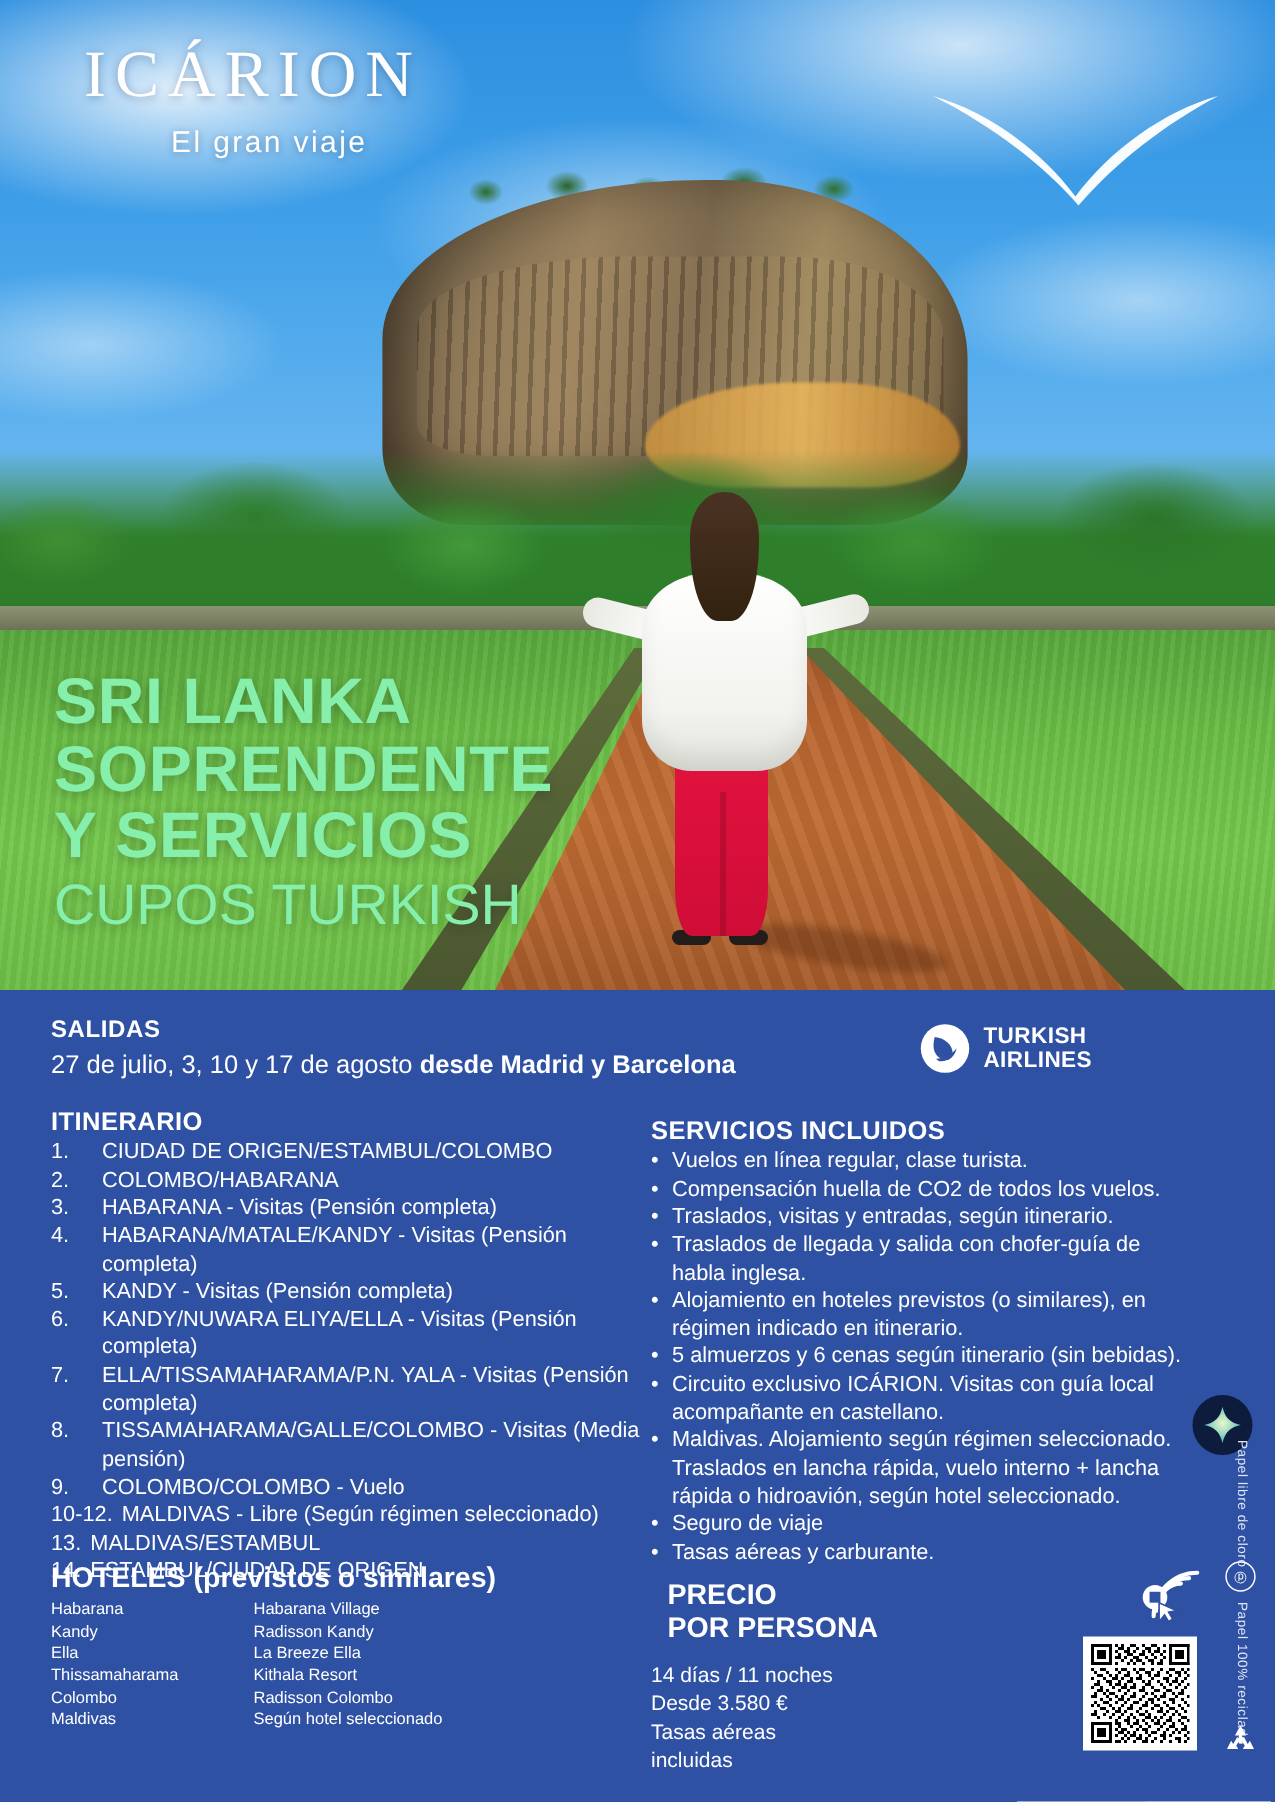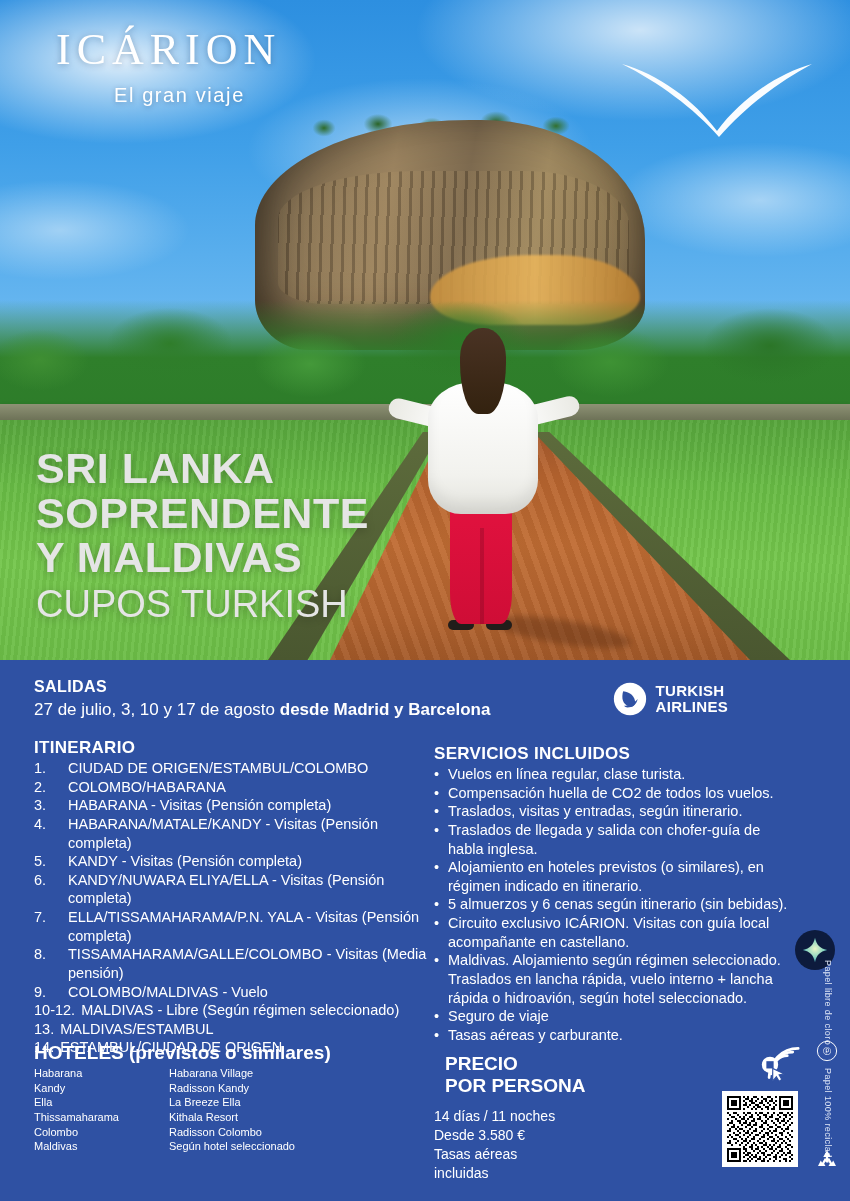--- a/index.html
+++ b/index.html
@@ -179,21 +179,21 @@
     font-size:44px; letter-spacing:6px; font-weight:400; line-height:1;
     text-shadow:0 1px 6px rgba(0,40,90,.35);
   }
   .logo-tag{
     margin-top:12px; margin-left:58px;
     font-size:20px; letter-spacing:1.6px; font-weight:300;
     text-shadow:0 1px 5px rgba(0,40,90,.35);
   }
 
   
-  .titles{position:absolute; left:36px; top:446px; color:#e5e5e5;}
+  .titles{position:absolute; left:36px; top:446px; color:#86efac;}
   .t-main{
     font-size:43px; font-weight:bold; line-height:1.04;
     letter-spacing:.5px;
     text-shadow:0 2px 8px rgba(0,0,0,.25);
   }
   .t-sub{
     font-size:38px; font-weight:400; line-height:1.1; margin-top:4px;
     text-shadow:0 2px 8px rgba(0,0,0,.25);
   }
 
@@ -292,21 +292,21 @@
     </svg>
 
     <div class="logo">
       <div class="logo-word">ICÁRION</div>
       <div class="logo-tag">El gran viaje</div>
     </div>
 
     <div class="titles">
       <div class="t-main">SRI LANKA</div>
       <div class="t-main">SOPRENDENTE</div>
-      <div class="t-main">Y MALDIVAS</div>
+      <div class="t-main">Y SERVICIOS</div>
       <div class="t-sub">CUPOS TURKISH</div>
     </div>
   </div>
 
   <div class="panel">
 
     <div class="salidas">
       <h3>SALIDAS</h3>
       <p><span>27 de julio, 3, 10 y 17 de agosto </span><b>desde Madrid y Barcelona</b></p>
     </div>
@@ -355,21 +355,21 @@
             <li>
               <span class="num">7.</span>
               <span class="txt">ELLA/TISSAMAHARAMA/P.N. YALA - Visitas (Pensión completa)</span>
             </li>
             <li>
               <span class="num">8.</span>
               <span class="txt">TISSAMAHARAMA/GALLE/COLOMBO - Visitas (Media pensión)</span>
             </li>
             <li>
               <span class="num">9.</span>
-              <span class="txt">COLOMBO/MALDIVAS - Vuelo</span>
+              <span class="txt">COLOMBO/COLOMBO - Vuelo</span>
             </li>
             <li>
               <span class="num wide">10-12.</span>
               <span class="txt">MALDIVAS - Libre (Según régimen seleccionado)</span>
             </li>
             <li>
               <span class="num wide">13.</span>
               <span class="txt">MALDIVAS/ESTAMBUL</span>
             </li>
             <li>

